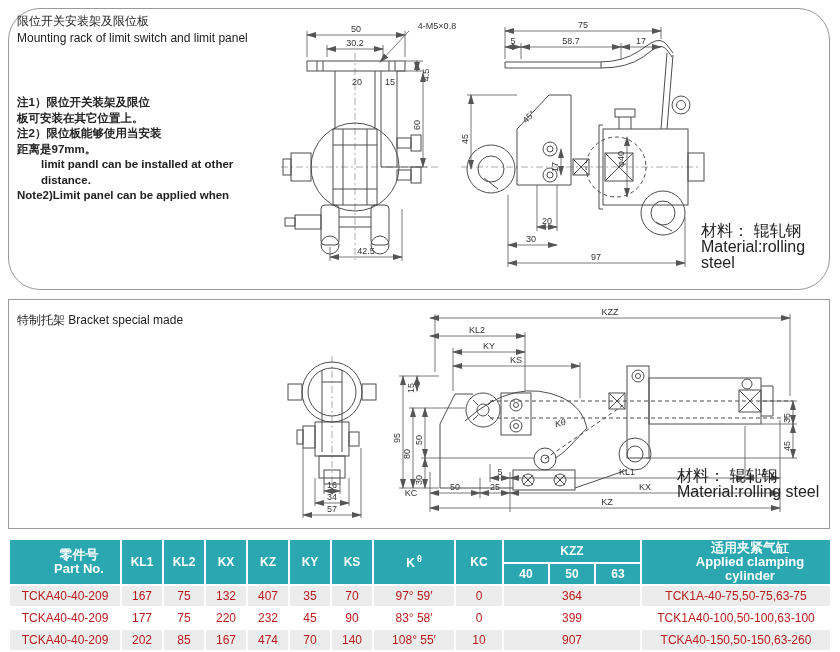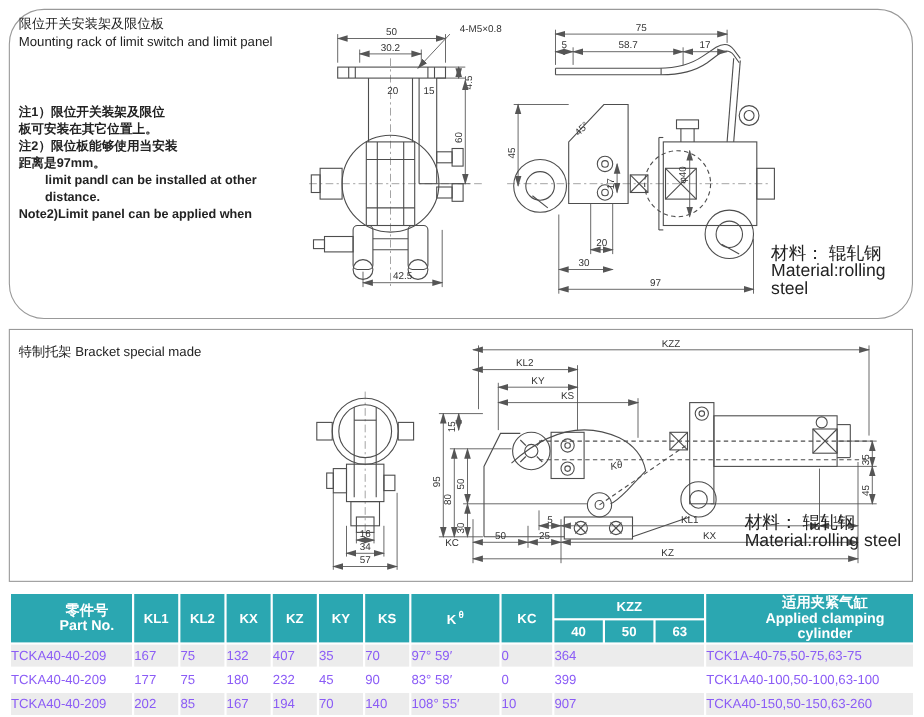--- a/index.html
+++ b/index.html
@@ -18,21 +18,21 @@
   .dim text{font-size:9px;fill:#333;text-anchor:middle;font-family:"Liberation Sans",sans-serif;}
   .out line,.out path,.out rect,.out circle,.out polygon{stroke:#4d4d4d;stroke-width:1;fill:none;}
   .cl line{stroke:#888;stroke-width:0.7;stroke-dasharray:7 3 2 3;}
   .dash{stroke-dasharray:4 3 !important;}
   
   #spec-table{position:absolute;left:8px;top:538px;width:824px;border-collapse:separate;
               border-spacing:2px;table-layout:fixed;background:#fff;}
   #spec-table th{background:var(--header-bg,#2BA7B1);color:#fff;font-size:12px;font-weight:bold;
                  text-align:center;vertical-align:middle;padding:1px 0;}
   #spec-table .hsub th{height:18px;}
-  #spec-table td{font-size:12px;color:#8b5cf6;vertical-align:middle;height:20px;padding:0;}
+  #spec-table td{font-size:12px;color:#b91c1c;text-align:center;vertical-align:middle;height:20px;padding:0;}
   #spec-table tbody tr:nth-child(odd) td{background:var(--row-alt,#ECECEC);}
   #spec-table tbody tr:nth-child(even) td{background:#fff;}
   .sup{font-size:9px;vertical-align:super;margin-left:2px;}
   .hdr2{font-size:13px;line-height:14px;padding-left:28px;}
 </style>
 </head>
 <body>
 
 <div id="page">
 
@@ -415,35 +415,35 @@
         <td>70</td>
         <td>97° 59′</td>
         <td>0</td>
         <td colspan="3">364</td>
         <td>TCK1A-40-75,50-75,63-75</td>
       </tr>
       <tr>
         <td>TCKA40-40-209</td>
         <td>177</td>
         <td>75</td>
-        <td>180</td>
+        <td>220</td>
         <td>232</td>
         <td>45</td>
         <td>90</td>
         <td>83° 58′</td>
         <td>0</td>
         <td colspan="3">399</td>
         <td>TCK1A40-100,50-100,63-100</td>
       </tr>
       <tr>
         <td>TCKA40-40-209</td>
         <td>202</td>
         <td>85</td>
         <td>167</td>
-        <td>194</td>
+        <td>474</td>
         <td>70</td>
         <td>140</td>
         <td>108° 55′</td>
         <td>10</td>
         <td colspan="3">907</td>
         <td>TCKA40-150,50-150,63-260</td>
       </tr>
     </tbody>
   </table>
 

